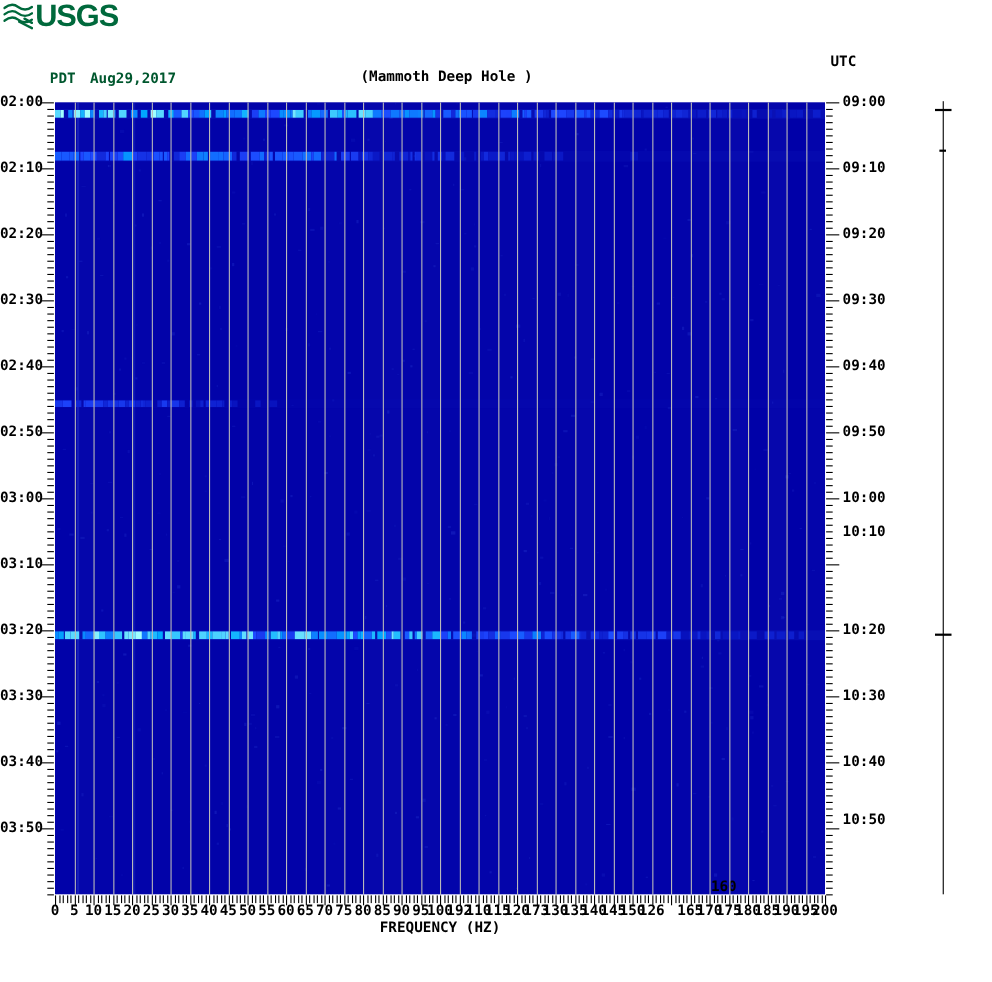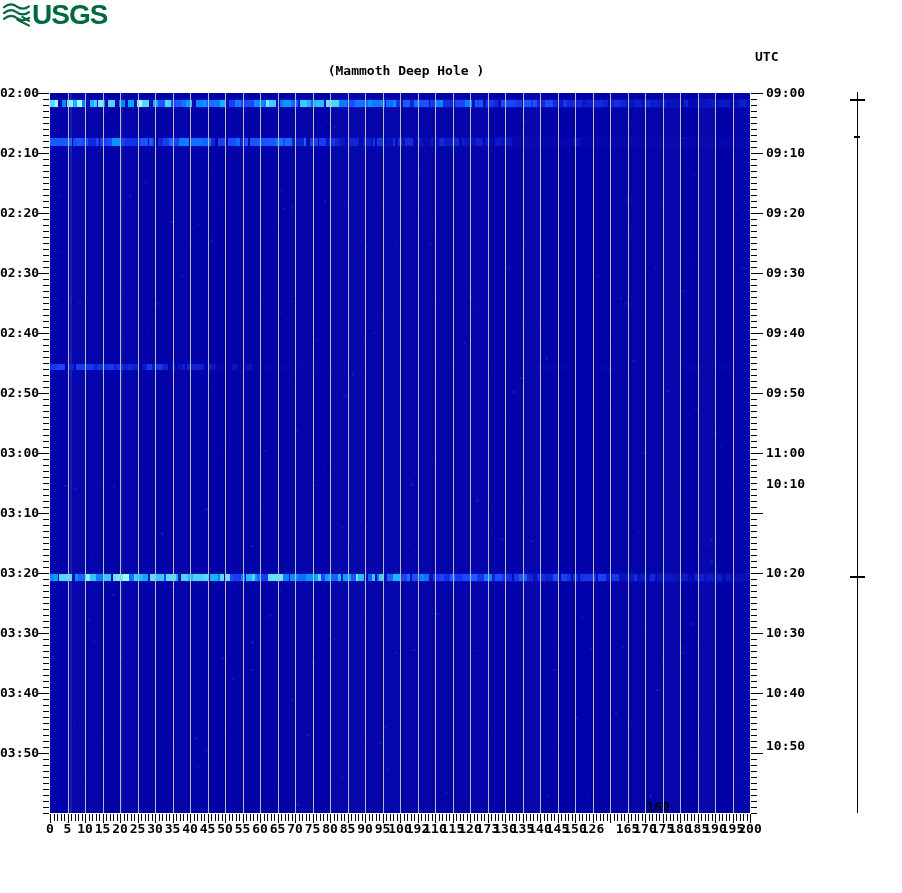--- a/index.html
+++ b/index.html
@@ -51,20 +51,23 @@
         <path d="M20 15 L27 19"></path>
       </g>
     </svg>
     <span class="logo-text">USGS</span>
   </div>
 
   <div class="title-block">
     <div>(Mammoth Deep Hole )</div>
   </div>
 
+  <div class="tzleft">
+    <span>PDT</span><span class="date">Aug29,2017</span>
+  </div>
 
   <div class="tzright">UTC</div>
 
   <div id="plot" class="plot">
       <div class="cellcol" style="left: 0px; width: 17.5px; background: rgba(120, 150, 255, 0.01);"></div>
       <div class="cellcol" style="left: 17.5px; width: 17.5px; background: rgba(120, 150, 255, 0.043);"></div>
       <div class="cellcol" style="left: 35px; width: 17.5px; background: rgba(120, 150, 255, 0.027);"></div>
       <div class="cellcol" style="left: 52.5px; width: 17.5px; background: rgba(120, 150, 255, 0.016);"></div>
       <div class="cellcol" style="left: 70px; width: 17.5px; background: rgba(120, 150, 255, 0.027);"></div>
       <div class="cellcol" style="left: 87.5px; width: 17.5px; background: rgba(120, 150, 255, 0.02);"></div>
@@ -1071,21 +1074,21 @@
       <div class="htick" style="top: 399px; left: 751px; width: 6px;"></div>
       <div class="htick" style="top: 405px; left: 751px; width: 6px;"></div>
       <div class="htick" style="top: 411px; left: 751px; width: 6px;"></div>
       <div class="htick" style="top: 417px; left: 751px; width: 6px;"></div>
       <div class="htick" style="top: 423px; left: 751px; width: 6px;"></div>
       <div class="htick" style="top: 429px; left: 751px; width: 6px;"></div>
       <div class="htick" style="top: 435px; left: 751px; width: 6px;"></div>
       <div class="htick" style="top: 441px; left: 751px; width: 6px;"></div>
       <div class="htick" style="top: 447px; left: 751px; width: 6px;"></div>
       <div class="htick" style="top: 453px; left: 751px; width: 12px;"></div>
-      <div class="tlabel rlabel" style="top: 446px;">11:00</div>
+      <div class="tlabel rlabel" style="top: 446px;">10:00</div>
       <div class="htick" style="top: 459px; left: 751px; width: 6px;"></div>
       <div class="htick" style="top: 465px; left: 751px; width: 6px;"></div>
       <div class="htick" style="top: 471px; left: 751px; width: 6px;"></div>
       <div class="htick" style="top: 477px; left: 751px; width: 6px;"></div>
       <div class="htick" style="top: 483px; left: 751px; width: 6px;"></div>
       <div class="htick" style="top: 489px; left: 751px; width: 6px;"></div>
       <div class="htick" style="top: 495px; left: 751px; width: 6px;"></div>
       <div class="htick" style="top: 501px; left: 751px; width: 6px;"></div>
       <div class="htick" style="top: 507px; left: 751px; width: 6px;"></div>
       <div class="htick" style="top: 513px; left: 751px; width: 12px;"></div>
@@ -1383,20 +1386,21 @@
       <div class="tlabel xlabel" style="left: 612.5px; top: 822px;">165</div>
       <div class="tlabel xlabel" style="left: 630px; top: 822px;">170</div>
       <div class="tlabel xlabel" style="left: 647.5px; top: 822px;">175</div>
       <div class="tlabel xlabel" style="left: 665px; top: 822px;">180</div>
       <div class="tlabel xlabel" style="left: 682.5px; top: 822px;">185</div>
       <div class="tlabel xlabel" style="left: 700px; top: 822px;">190</div>
       <div class="tlabel xlabel" style="left: 717.5px; top: 822px;">195</div>
       <div class="tlabel xlabel" style="left: 735px; top: 822px;">200</div>
     </div>
 
+  <div class="freqlabel">FREQUENCY (HZ)</div>
 
   <div id="trace" class="axes">
       <div class="traceline" style="left: 857px; top: 92px; height: 721px;"></div>
       <div class="tracemark" style="left: 850px; top: 99.2px; width: 15px; height: 2px;"></div>
       <div class="tracemark" style="left: 854px; top: 135.8px; width: 6px; height: 2px;"></div>
       <div class="tracemark" style="left: 850px; top: 576.2px; width: 15px; height: 2px;"></div>
     </div>
 
 </div>
 

